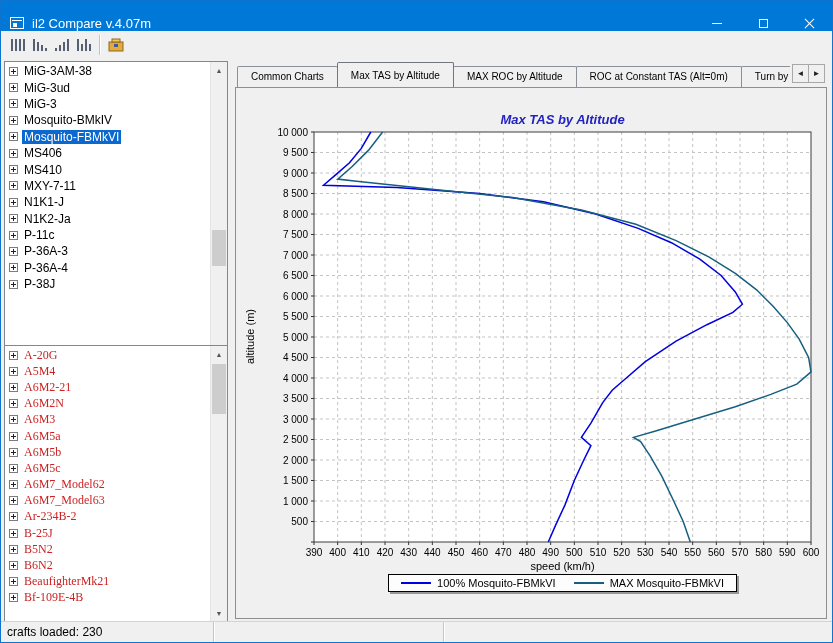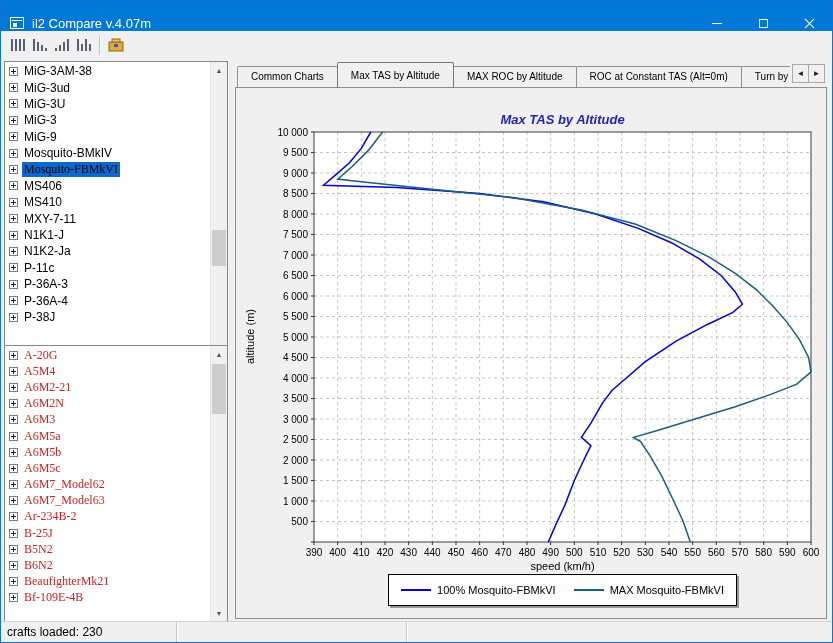--- a/index.html
+++ b/index.html
@@ -31,21 +31,21 @@
   .tree{position:absolute;background:#fff;border:1px solid #828790;overflow:hidden;}
   .tree-top{left:3px;top:60px;width:224px;height:317px;}
   .tree-bottom{left:3px;top:344px;width:224px;height:277px;}
   .tree-items{position:absolute;left:0;top:1px;right:17px;bottom:0;overflow:hidden;}
   .tree-row{display:flex;align-items:center;height:16.4px;padding-left:4px;white-space:nowrap;}
   .tree-bottom .tree-row{height:16.2px;}
   .plusbox{flex:0 0 auto;width:9px;height:9px;border:1px solid #7c7c7c;background:#fff;position:relative;margin-right:4px;}
   .plusbox::before{content:"";position:absolute;left:1px;right:1px;top:3px;height:1px;background:#222;}
   .plusbox::after{content:"";position:absolute;top:1px;bottom:1px;left:3px;width:1px;background:#222;}
   .tree-label{padding:0 2px;}
-  .tree-label.selected{background:#0a68ce;color:#000000;font-family:Liberation Serif, serif;}
+  .tree-label.selected{background:#0a68ce;color:#ffffff;}
   .tree-row.red .tree-label{color:#cc2222;font-family:Liberation Serif, serif;}
 
   
   .scrollbar{position:absolute;top:0;right:0;bottom:0;width:17px;background:#f0f0f0;border-left:1px solid #e4e4e4;}
   .sb-btn{position:absolute;left:0;right:0;height:16px;display:flex;align-items:center;justify-content:center;font-size:7px;color:#555;}
   .sb-up{top:0;}
   .sb-down{bottom:0;}
   .sb-thumb{position:absolute;left:1px;right:1px;background:#cdcdcd;}
 
   
@@ -60,27 +60,27 @@
   .chart-title{position:absolute;left:78px;width:497px;top:24px;text-align:center;color:#2323c2;font-weight:bold;font-style:italic;font-size:13px;}
   .chart-svg{position:absolute;left:0;top:0;}
   .grid{stroke:#c3c3c3;stroke-dasharray:3 3;stroke-width:1;}
   .tickmark{stroke:#333;stroke-width:1;}
   .xlab{font:10px "Liberation Sans",sans-serif;text-anchor:middle;fill:#000;}
   .ylab{font:10px "Liberation Sans",sans-serif;text-anchor:end;fill:#000;}
   .axis-ylabel{position:absolute;left:8px;top:44px;height:410px;display:flex;align-items:center;}
   .axis-ylabel span{writing-mode:vertical-rl;transform:rotate(180deg);font-size:11px;}
   .axis-xlabel{position:absolute;left:78px;width:497px;top:472px;text-align:center;font-size:11px;}
   .legend{position:absolute;left:78px;width:497px;top:486px;display:flex;justify-content:center;}
-  .legend-box{display:flex;gap:18px;border:1px solid #000;background:#fdfdfd;padding:9px 12px;box-shadow:2px 2px 0 #979797;}
+  .legend-box{display:flex;gap:18px;border:1px solid #000;background:#fdfdfd;padding:2px 12px;box-shadow:2px 2px 0 #979797;}
   .legend-item{display:flex;align-items:center;gap:6px;font-size:11px;white-space:nowrap;}
   .legend-swatch{display:inline-block;width:30px;height:0;border-top:2px solid #000;}
 
   
   .statusbar{position:absolute;left:0;right:0;bottom:0;height:21px;background:#f0f0f0;border-top:1px solid #d4d4d4;display:flex;align-items:center;}
-  .status-text{padding-left:6px;width:175px;}
+  .status-text{padding-left:6px;width:212px;}
   .sb-sep{width:1px;align-self:stretch;background:#c6c6c6;box-shadow:1px 0 0 #fff;}
   .status-panel2{width:229px;}
   .status-panel3{flex:1;}
 </style>
 </head>
 <body>
 
 <div class="window">
 
   <div class="titlebar">
@@ -155,29 +155,21 @@
         <div class="tree-row">
           <span class="plusbox"></span>
           <span class="tree-label">MiG-3AM-38</span>
         </div>
         <div class="tree-row">
           <span class="plusbox"></span>
           <span class="tree-label">MiG-3ud</span>
         </div>
         <div class="tree-row">
           <span class="plusbox"></span>
-          <span class="tree-label">MiG-3U</span>
-        </div>
-        <div class="tree-row">
-          <span class="plusbox"></span>
           <span class="tree-label">MiG-3</span>
-        </div>
-        <div class="tree-row">
-          <span class="plusbox"></span>
-          <span class="tree-label">MiG-9</span>
         </div>
         <div class="tree-row">
           <span class="plusbox"></span>
           <span class="tree-label">Mosquito-BMkIV</span>
         </div>
         <div class="tree-row">
           <span class="plusbox"></span>
           <span class="tree-label selected">Mosquito-FBMkVI</span>
         </div>
         <div class="tree-row">

